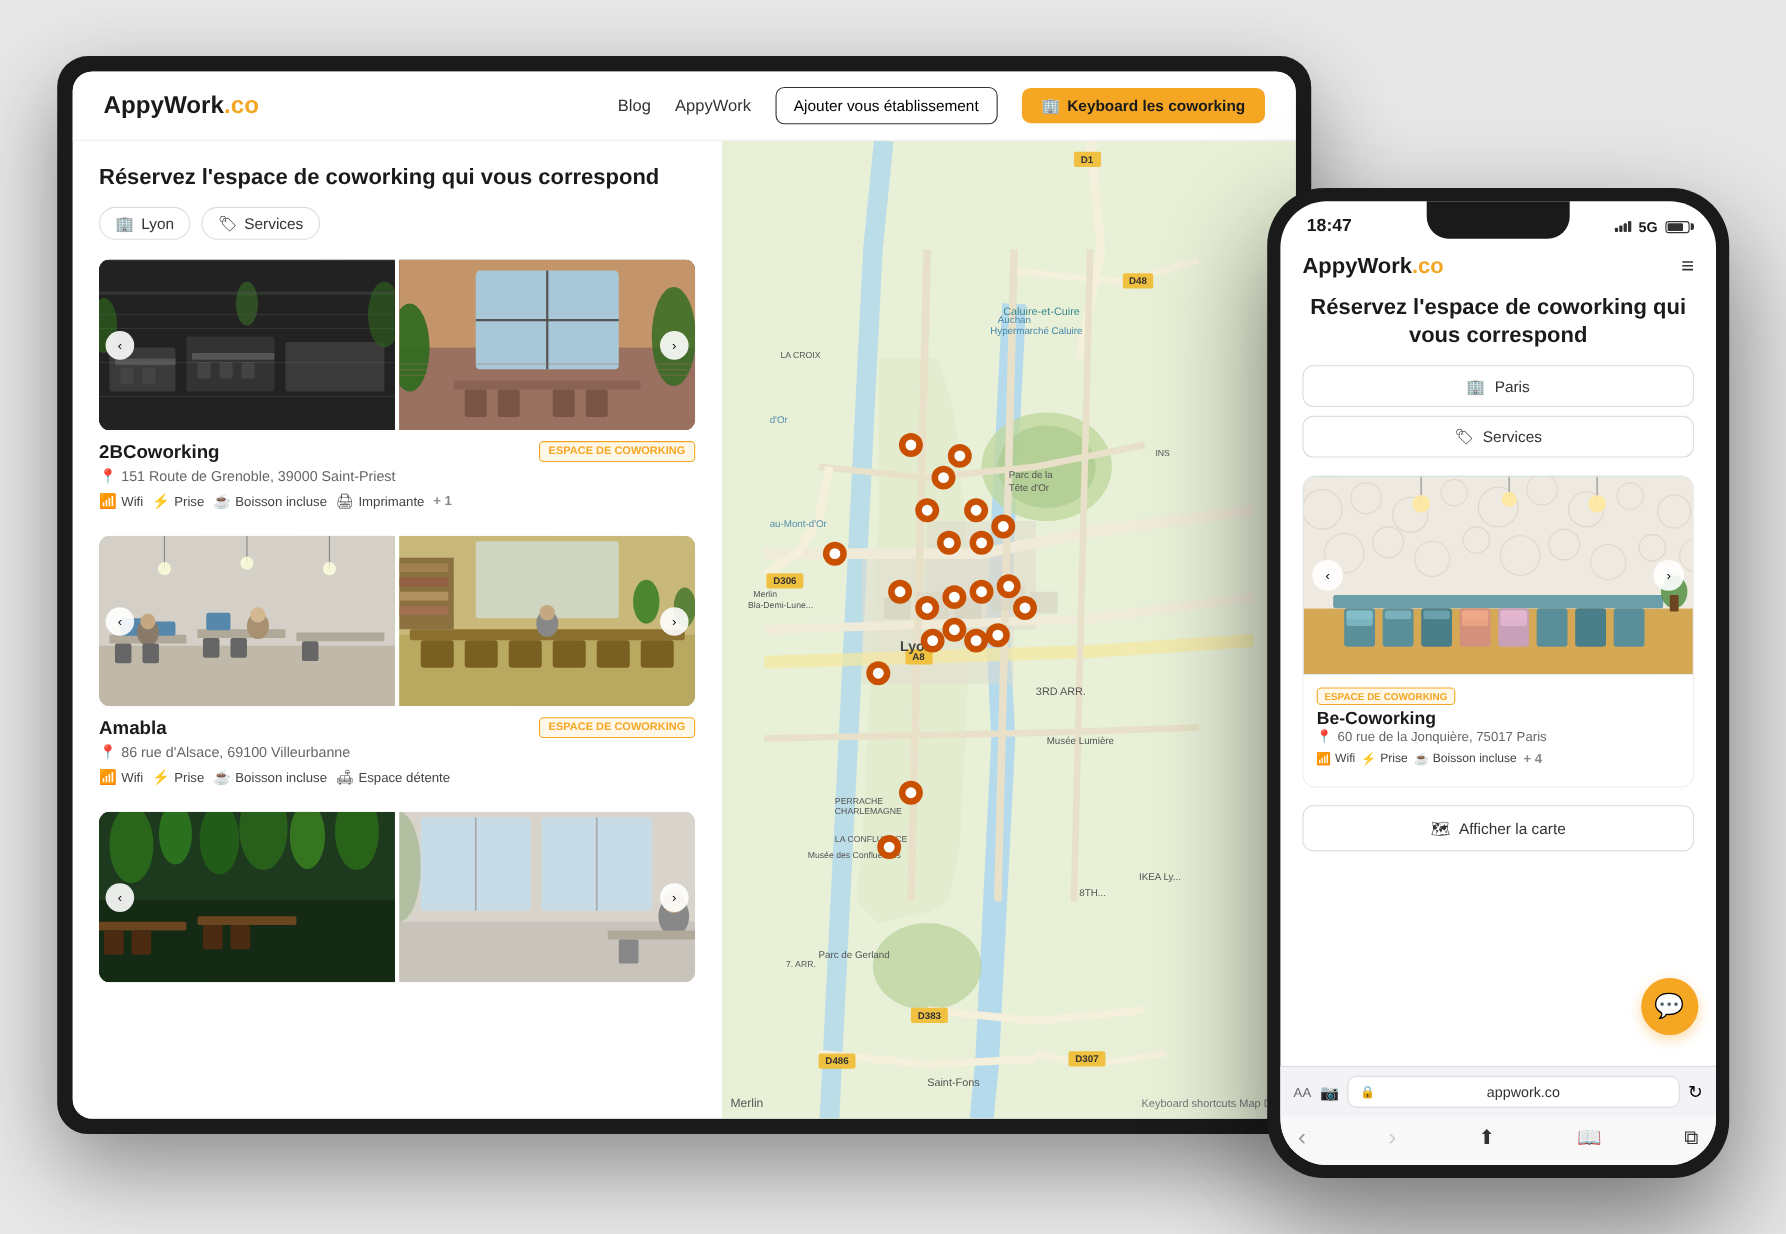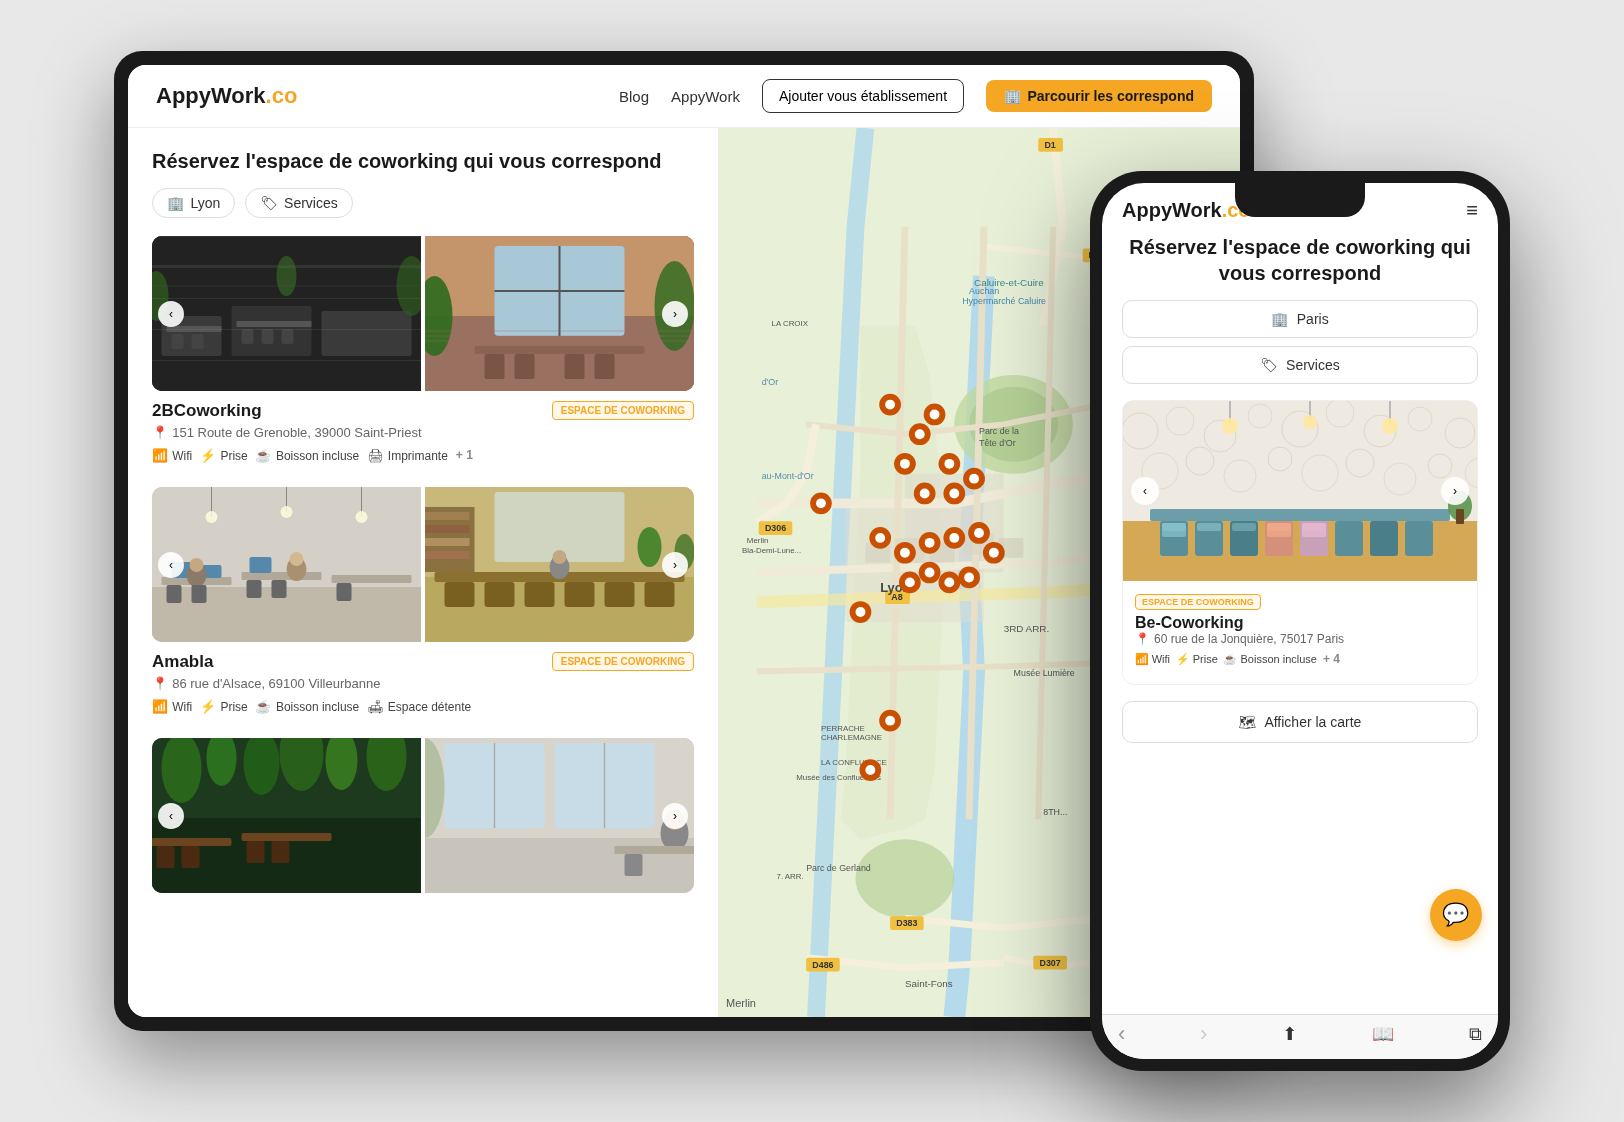--- a/index.html
+++ b/index.html
@@ -10,21 +10,21 @@
       height: 1122px;
       overflow: hidden;
       display: flex;
       align-items: center;
       justify-content: center;
     }
 
     
     .main-wrapper {
       position: relative;
-      width: 1396px;
+      width: 1520px;
       height: 1020px;
       display: flex;
       align-items: flex-end;
       justify-content: center;
       gap: 0;
     }
 
     
     .tablet {
       position: absolute;
@@ -679,21 +679,21 @@
       <div class="tablet-header">
         <div class="logo">
           <span>AppyWork</span><span class="co">.co</span>
         </div>
         <div class="tablet-nav">
           <a class="nav-link">Blog</a>
           <a class="nav-link">AppyWork</a>
           <button class="btn-add">Ajouter vous établissement</button>
           <button class="btn-browse">
             <span>🏢</span>
-            <span>Parcourir les correspond</span>
+            <span>Keyboard les coworking</span>
           </button>
         </div>
       </div>
 
       <div class="tablet-body">
 
         <div class="left-panel">
           <h1 class="page-title">Réservez l'espace de coworking qui vous correspond</h1>
 
           <div class="filter-row">
@@ -1152,20 +1152,35 @@
       </div>
     </div>
   </div>
 
   <div class="phone">
 
     <div class="phone-notch"></div>
 
     <div class="phone-inner">
 
+      <div class="phone-status">
+        <span class="status-time">18:47</span>
+        <div class="status-icons">
+          <div class="signal">
+            <span></span>
+              <span></span>
+              <span></span>
+              <span></span>
+          </div>
+          <span style="font-size:13px; font-weight:600; margin: 0 3px;">5G</span>
+          <div class="battery">
+            <div class="battery-fill"></div>
+          </div>
+        </div>
+      </div>
 
       <div class="phone-content">
 
         <div class="phone-header">
           <div class="phone-logo">
             <span>AppyWork</span><span class="co">.co</span>
           </div>
           <span class="hamburger">≡</span>
         </div>
 
@@ -1274,20 +1289,29 @@
           </div>
         </div>
 
         <button class="show-map-btn">
           <span>🗺</span>
           <span>Afficher la carte</span>
         </button>
       </div>
 
       <div class="phone-bottom">
+        <div class="browser-bar">
+          <span class="browser-icons" style="font-size:12px; color:#666; font-weight:500;">AA</span>
+          <span style="font-size:14px;">📷</span>
+          <div class="url-bar">
+            <span style="font-size:11px; color:#666;">🔒</span>
+            <span class="url-text">appwork.co</span>
+          </div>
+          <span style="font-size:16px;">↻</span>
+        </div>
         <div class="browser-nav">
           <span class="browser-nav-btn" style="font-size:22px; color:#999;">‹</span>
           <span class="browser-nav-btn" style="font-size:22px; color:#ccc;">›</span>
           <span class="browser-nav-btn active" style="font-size:18px; color:#333;">⬆</span>
           <span class="browser-nav-btn active" style="font-size:18px; color:#333;">📖</span>
           <span class="browser-nav-btn active" style="font-size:18px; color:#333;">⧉</span>
         </div>
       </div>
     </div>
 

